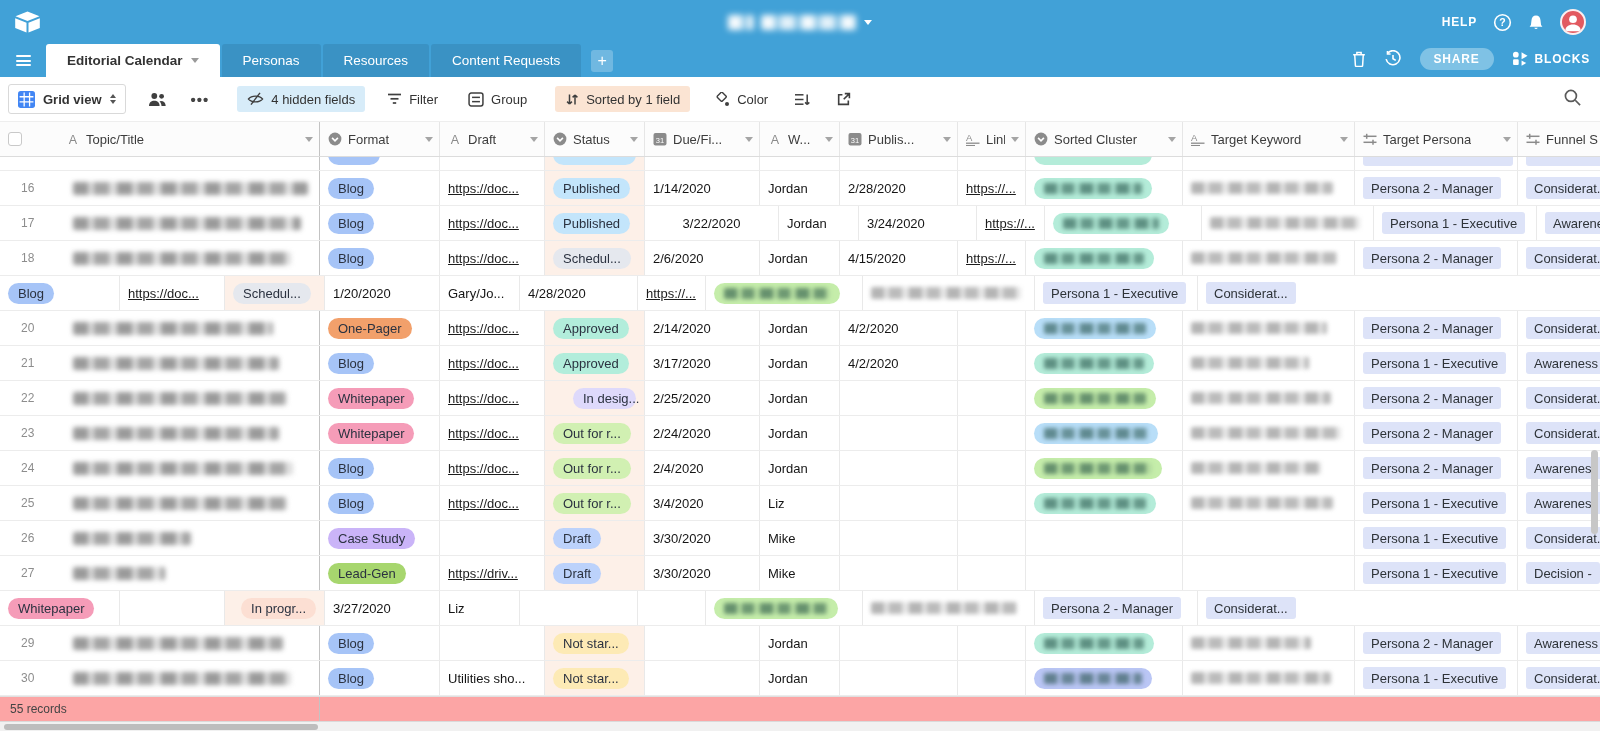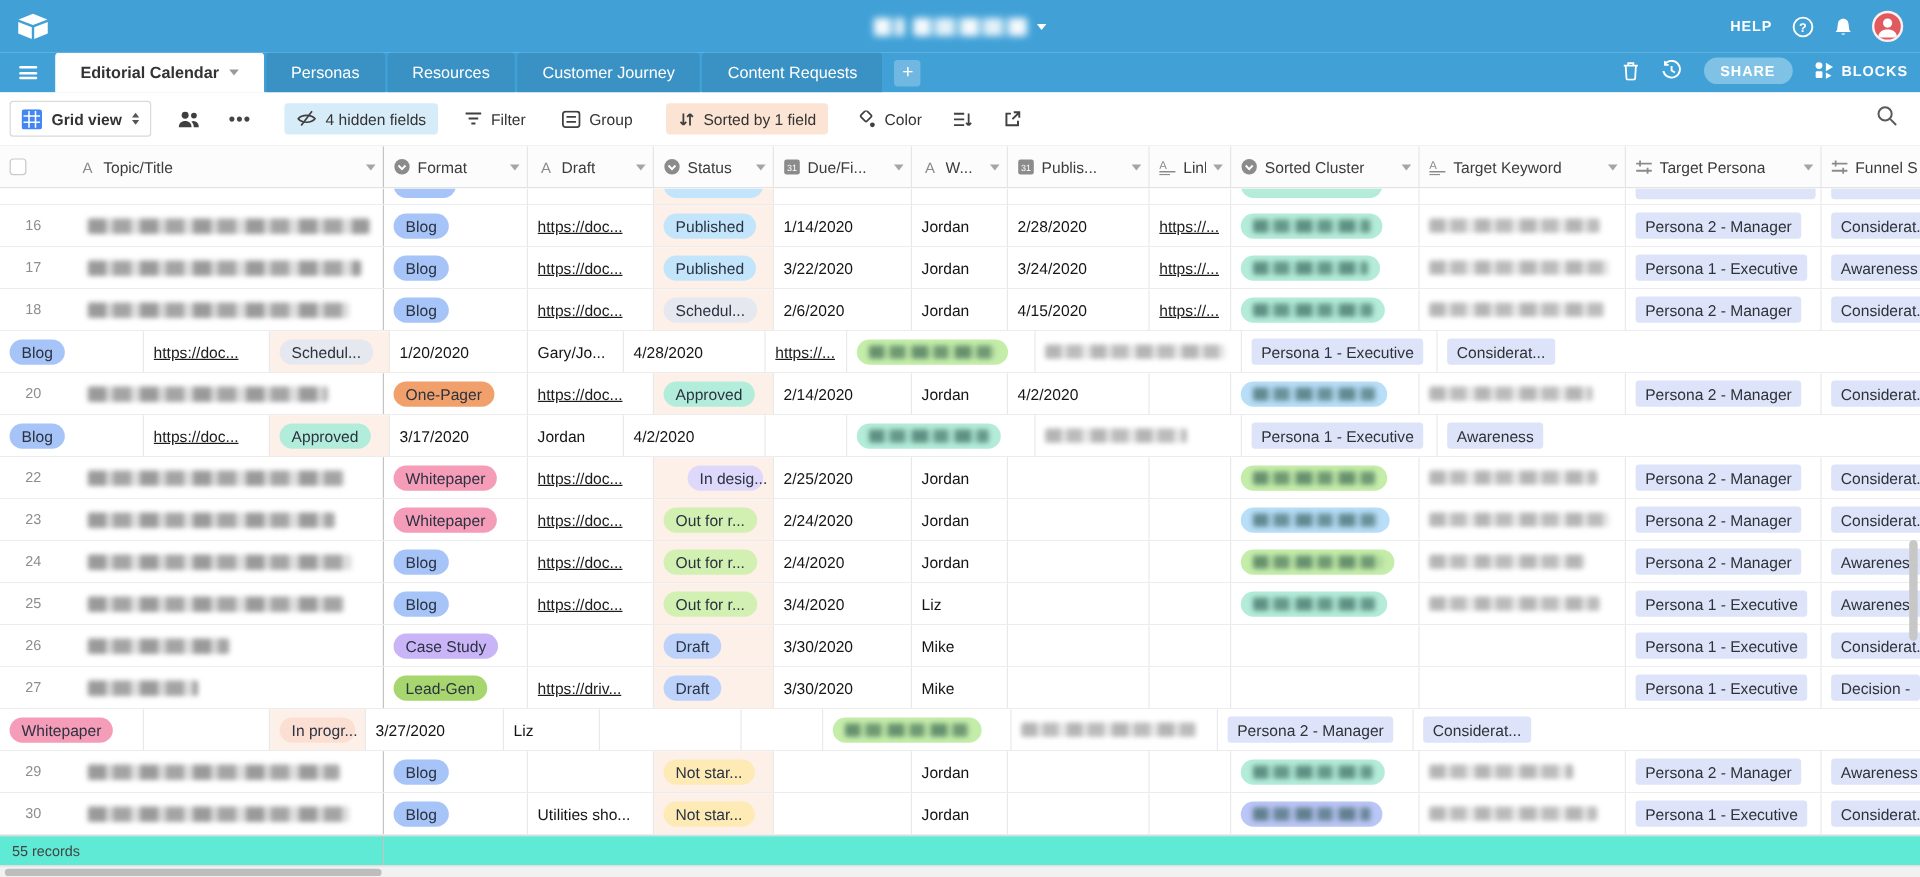--- a/index.html
+++ b/index.html
@@ -52,21 +52,21 @@
   .cb{width:14px;height:14px;border:1px solid #c9c9c9;border-radius:3px;background:#fff;flex:none}
   .pill{display:inline-flex;align-items:center;height:21px;padding:0 10px;border-radius:11px;font-size:13px;color:#2b3240;max-width:100%;flex:none}
   .rect-pill{display:inline-flex;align-items:center;height:22px;padding:0 8px;border-radius:3px;font-size:13px;color:#2e3338;background:#dde3f8;flex:none;white-space:nowrap}
   .linktxt{text-decoration:underline;color:#1c1c1c;cursor:pointer;overflow:hidden}
   .blur-dark{height:13px;background:repeating-linear-gradient(90deg,#818181 0 15px,#cdcdcd 15px 21px,#8e8e8e 21px 36px,#d5d5d5 36px 44px);opacity:.8}
   .blur-lite{height:12px;background:repeating-linear-gradient(90deg,#9c9c9c 0 13px,#d8d8d8 13px 18px,#a5a5a5 18px 31px,#dedede 31px 38px);opacity:.75}
   .blur-in{height:11px;border-radius:2px;filter:blur(2.3px);background:repeating-linear-gradient(90deg,rgba(25,70,60,.55) 0 13px,rgba(25,70,60,.12) 13px 18px,rgba(25,70,60,.5) 18px 30px,rgba(25,70,60,.1) 30px 36px)}
   .partial{height:14px;overflow:hidden}
   .partial .cell{align-items:flex-start;height:35px}
   .partial .pill,.partial .rect-pill{margin-top:-13px}
-  .footer{height:25px;display:flex;align-items:flex-end;border-top:1px solid #e0e0e0;background:#5eead4;font-size:12px;color:#444}
+  .footer{height:25px;display:flex;align-items:flex-end;border-top:1px solid #e0e0e0;background:#fca5a5;font-size:12px;color:#444}
   .footer .fleft{width:320px;height:100%;display:flex;align-items:center;padding-left:10px;border-right:1px solid #c3c3c3}
   .hscroll{height:10px;background:#f1f1f1;border-top:1px solid #dadada;position:relative}
   .hthumb{position:absolute;left:4px;top:1.5px;width:314px;height:6px;border-radius:3px;background:#bdbdbd}
   .vscroll{position:absolute;right:2px;top:328px;width:7px;height:84px;border-radius:4px;background:#c7c7c7;z-index:5}
   .dicon{width:14px;height:14px;flex:none}
 </style>
 </head>
 <body>
 
 <div class="topbar">
@@ -116,23 +116,20 @@
   <div id="tabs" style="display:flex;align-items:flex-start">
       <div class="tab active">
         <span>Editorial Calendar</span>
         <span class="caret-g"></span>
       </div>
       <div class="tab">
         <span>Personas</span>
       </div>
       <div class="tab">
         <span>Resources</span>
-      </div>
-      <div class="tab">
-        <span>Customer Journey</span>
       </div>
       <div class="tab">
         <span>Content Requests</span>
       </div>
     </div>
   <div class="addtab">+</div>
   <div class="strip-right">
     <span class="tb-ic">
         <svg width="14" height="16" viewBox="0 0 13 15" fill="none" stroke="#fff" stroke-width="1.4">
           <path d="M1 3.5 h11"></path>
@@ -437,21 +434,21 @@
         </div>
         <div class="cell" style="width: 120px; flex: 0 0 auto;">
           <span class="pill" style="background: rgb(166, 196, 247);">Blog</span>
         </div>
         <div class="cell" style="width: 105px; flex: 0 0 auto;">
           <span class="linktxt">https://doc...</span>
         </div>
         <div class="cell tint" style="width: 100px; flex: 0 0 auto;">
           <span class="pill" style="background: rgb(195, 229, 251);">Published</span>
         </div>
-        <div class="cell" style="width: 115px; flex: 0 0 auto;">
+        <div class="cell" style="width: 134px; flex: 0 0 auto; justify-content: center;">
           <span>3/22/2020</span>
         </div>
         <div class="cell" style="width: 80px; flex: 0 0 auto;">
           <span>Jordan</span>
         </div>
         <div class="cell" style="width: 118px; flex: 0 0 auto;">
           <span>3/24/2020</span>
         </div>
         <div class="cell" style="width: 68px; flex: 0 0 auto;">
           <span class="linktxt">https://...</span>
@@ -582,20 +579,24 @@
           <span class="blurblob blur-lite" style="width: 136px; filter: blur(2.2px);"></span>
         </div>
         <div class="cell" style="width: 163px; flex: 0 0 auto;">
           <span class="rect-pill">Persona 2 - Manager</span>
         </div>
         <div class="cell" style="width: 140px; flex: 0 0 auto; border-right: none;">
           <span class="rect-pill">Considerat...</span>
         </div>
       </div>
       <div class="row">
+        <div class="cell frozen" style="width: 320px; flex: 0 0 auto;">
+          <span class="rownum">21</span>
+          <span class="blurblob blur-dark" style="width: 206px; filter: blur(2.4px);"></span>
+        </div>
         <div class="cell" style="width: 120px; flex: 0 0 auto;">
           <span class="pill" style="background: rgb(166, 196, 247);">Blog</span>
         </div>
         <div class="cell" style="width: 105px; flex: 0 0 auto;">
           <span class="linktxt">https://doc...</span>
         </div>
         <div class="cell tint" style="width: 100px; flex: 0 0 auto;">
           <span class="pill" style="background: rgb(178, 237, 219);">Approved</span>
         </div>
         <div class="cell" style="width: 115px; flex: 0 0 auto;">
@@ -829,21 +830,21 @@
         </div>
         <div class="cell" style="width: 140px; flex: 0 0 auto; border-right: none;">
           <span class="rect-pill">Decision - </span>
         </div>
       </div>
       <div class="row">
         <div class="cell" style="width: 120px; flex: 0 0 auto;">
           <span class="pill" style="background: rgb(245, 156, 184);">Whitepaper</span>
         </div>
         <div class="cell" style="width: 105px; flex: 0 0 auto;"></div>
-        <div class="cell tint" style="width: 80px; flex: 0 0 auto; justify-content: flex-end;">
+        <div class="cell tint" style="width: 100px; flex: 0 0 auto; justify-content: flex-end;">
           <span class="pill" style="background: rgb(252, 223, 211);">In progr...</span>
         </div>
         <div class="cell" style="width: 115px; flex: 0 0 auto;">
           <span>3/27/2020</span>
         </div>
         <div class="cell" style="width: 80px; flex: 0 0 auto;">
           <span>Liz</span>
         </div>
         <div class="cell" style="width: 118px; flex: 0 0 auto;"></div>
         <div class="cell" style="width: 68px; flex: 0 0 auto;"></div>

